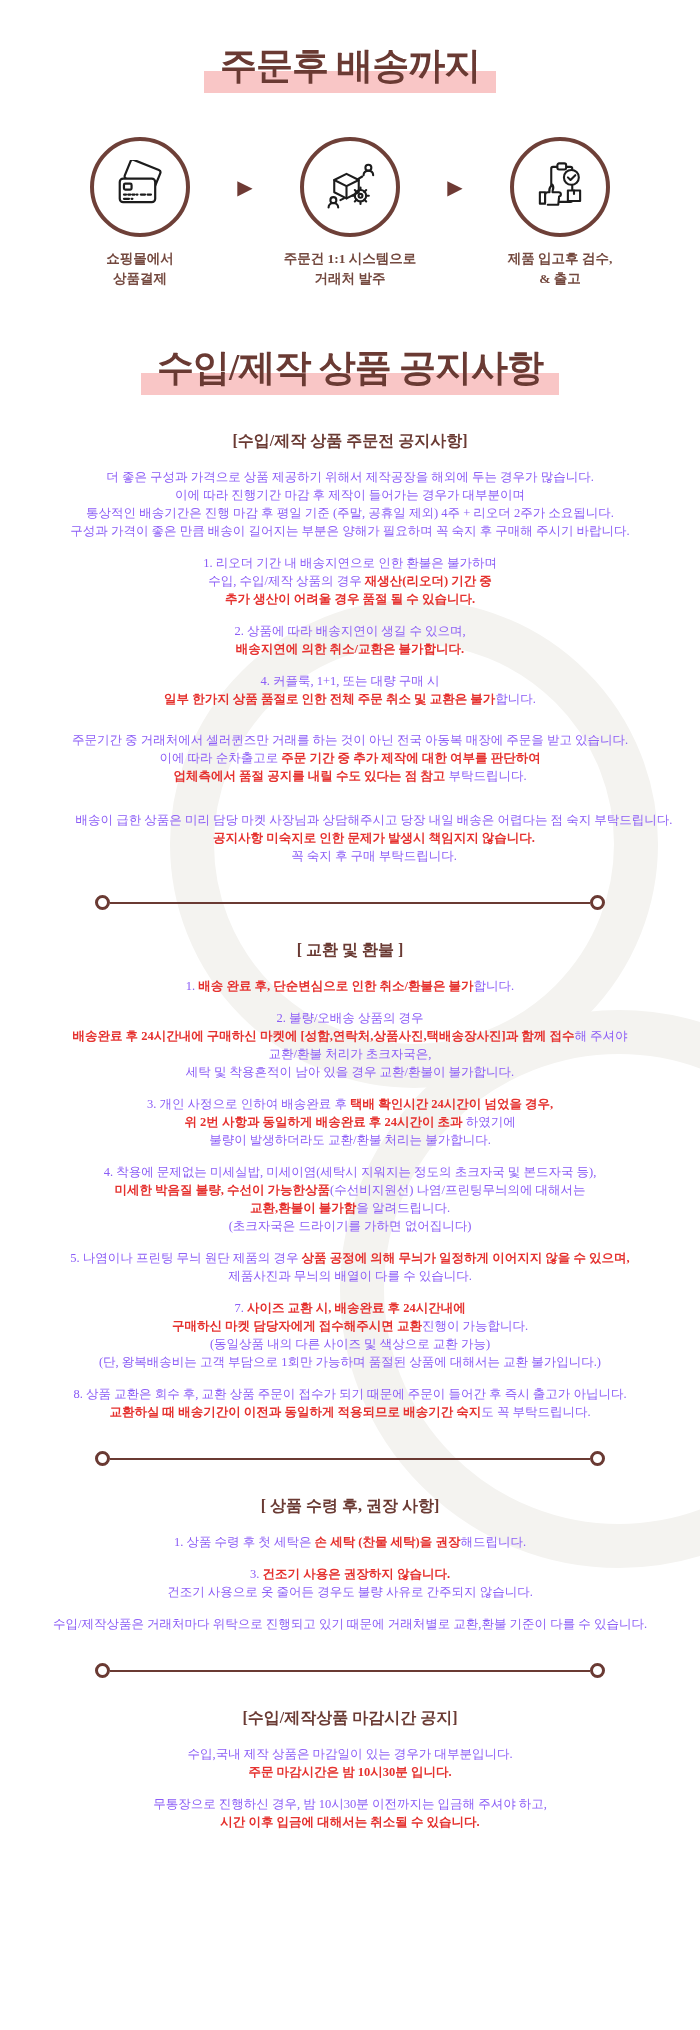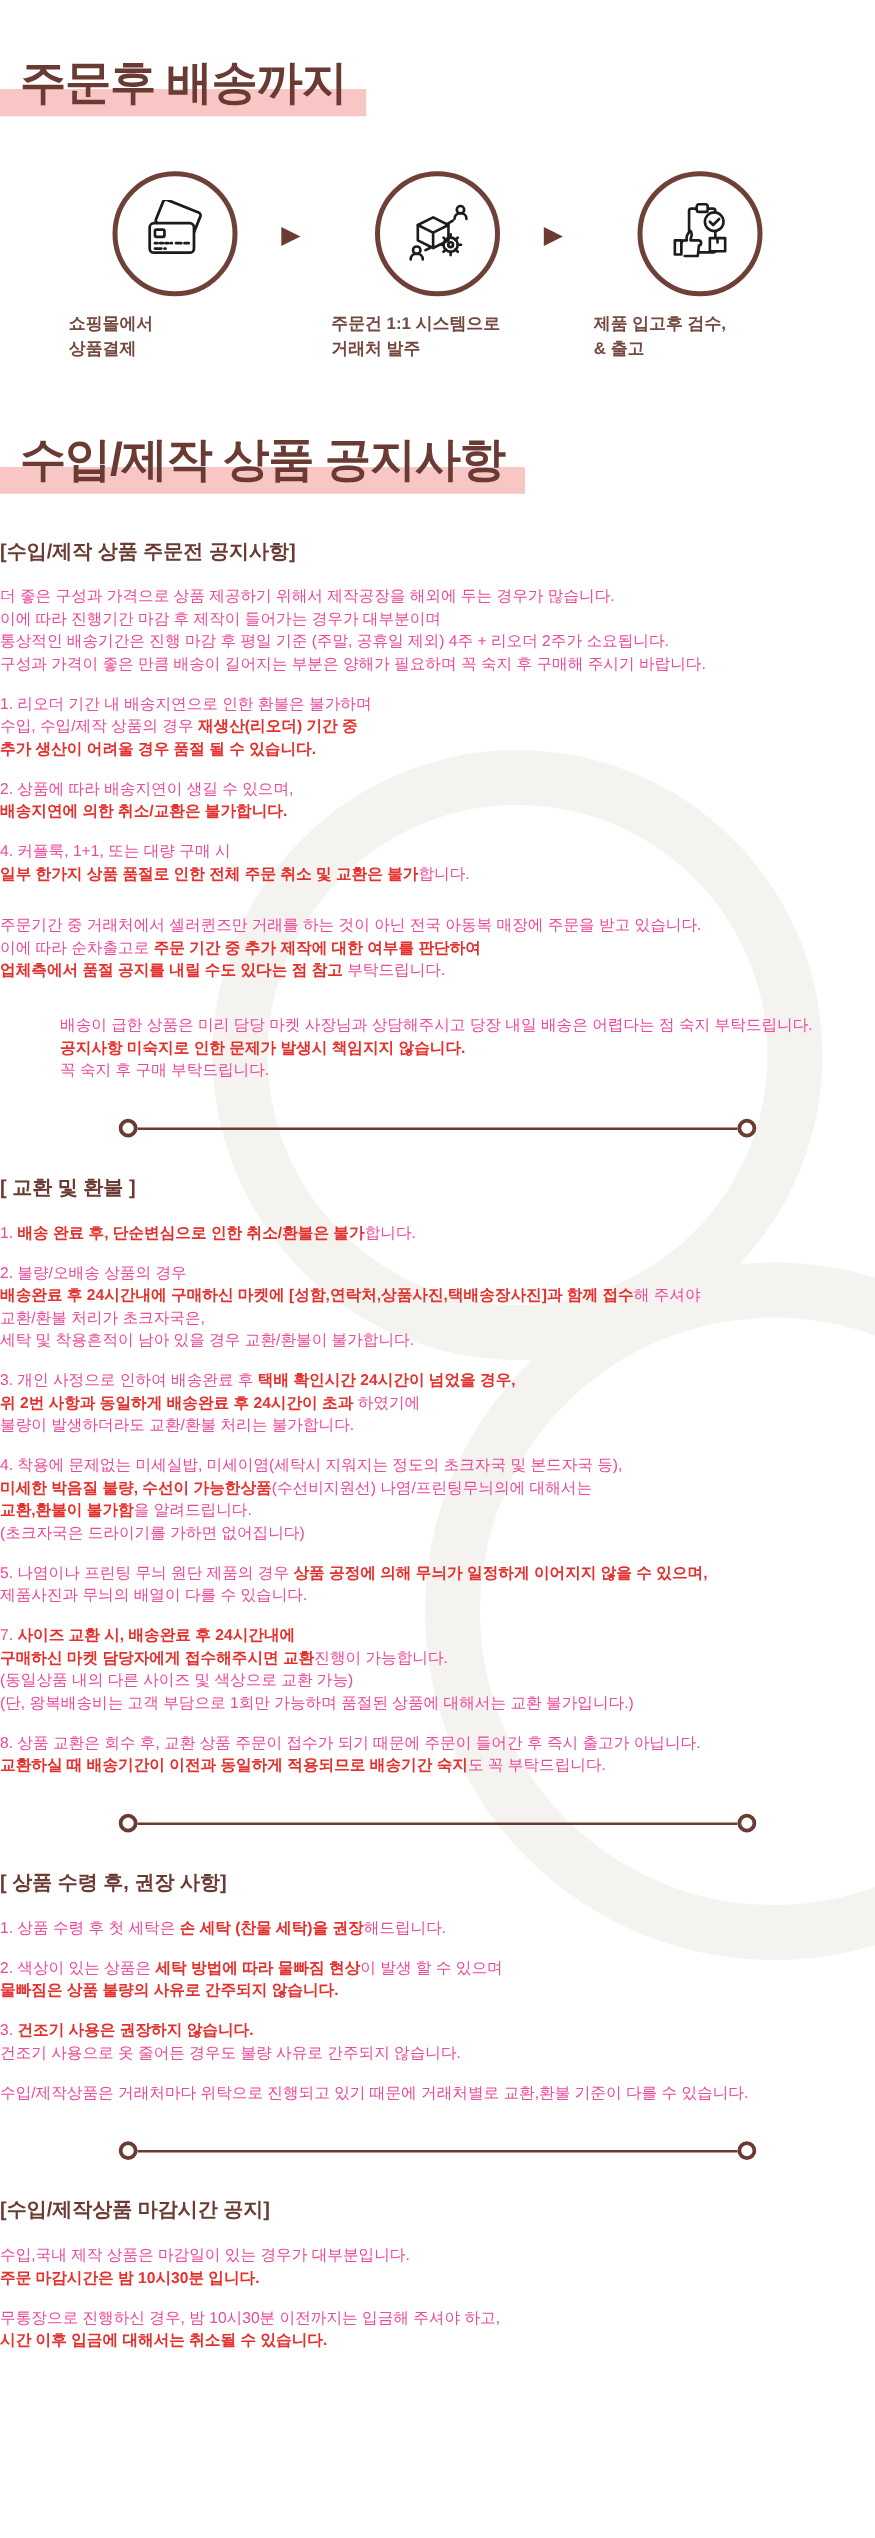--- a/index.html
+++ b/index.html
@@ -1,38 +1,38 @@
 <!DOCTYPE html>
 <html><head>
 <meta charset="utf-8">
 <style>
   html,body{margin:0;padding:0;background:#ffffff;}
   body{width:700px;height:2030px;overflow:hidden;font-family:"Liberation Sans","DejaVu Sans",sans-serif;}
-  .page{position:relative;width:700px;height:1684px;margin:0 auto;z-index:1;}
+  .page{position:relative;width:700px;height:1684px;margin:0 auto;text-align:center;z-index:1;font-family:Liberation Serif, serif;}
   .wm{position:absolute;border-radius:50%;border:44px solid #f4f3f0;z-index:0;}
   .wm1{top:600px;left:170px;width:400px;height:400px;}
   .wm2{top:1010px;left:340px;width:470px;height:470px;}
   .content{position:relative;z-index:2;}
   .big-title{margin:0;}
   .t1{padding-top:46px;}
   .t2{margin-top:60px;}
   .hl{display:inline-block;font-size:37px;font-weight:800;letter-spacing:-1px;color:#6a3a33;
       background:linear-gradient(180deg, rgba(0,0,0,0) 54%, #f9c6c6 54%);
       padding:0 16px 7px;line-height:1.08;}
   .process{display:flex;justify-content:center;align-items:flex-start;margin-top:44px;}
   .step{width:170px;}
   .circle{width:92px;height:92px;border:4px solid #6e4038;border-radius:50%;margin:0 auto;
           display:flex;align-items:center;justify-content:center;background:#fff;}
   .step-label{margin-top:12px;color:#74493f;font-size:13.5px;line-height:1.45;font-weight:600;}
   .flow-arrow{color:#6e3a34;font-size:20px;margin-top:38px;width:40px;flex:0 0 auto;}
   .sections{margin-top:36px;}
   .sec-heading{font-size:16px;font-weight:700;color:#6a3a33;margin:0 0 16px;}
   .block{font-size:12.5px;line-height:18px;color:#555452;margin:0 0 14px;}
   .red{color:#e5312e;font-weight:700;}
-  .txt{color:#ec4899;}
+  .txt{color:#8b5cf6;}
   .divider{display:flex;align-items:center;width:510px;margin:30px auto;}
   .dot{width:9px;height:9px;border:3px solid #6a3a33;border-radius:50%;background:#fff;flex:0 0 auto;}
   .dline{flex:1;height:2px;background:#6a3a33;}
 </style>
 </head>
 <body>
 
 <div class="page">
   <div class="wm wm1"></div>
   <div class="wm wm2"></div>
@@ -135,21 +135,20 @@
         <p class="block"><span class="txt">5. 나염이나 프린팅 무늬 원단 제품의 경우 </span><span class="red">상품 공정에 의해 무늬가 일정하게 이어지지 않을 수 있으며,</span><br><span class="txt">제품사진과 무늬의 배열이 다를 수 있습니다.</span></p>
         <p class="block"><span class="txt">7. </span><span class="red">사이즈 교환 시, 배송완료 후 24시간내에</span><br><span class="red">구매하신 마켓 담당자에게 접수해주시면 교환</span><span class="txt">진행이 가능합니다.</span><br><span class="txt">(동일상품 내의 다른 사이즈 및 색상으로 교환 가능)</span><br><span class="txt">(단, 왕복배송비는 고객 부담으로 1회만 가능하며 품절된 상품에 대해서는 교환 불가입니다.)</span></p>
         <p class="block"><span class="txt">8. 상품 교환은 회수 후, 교환 상품 주문이 접수가 되기 때문에 주문이 들어간 후 즉시 출고가 아닙니다.</span><br><span class="red">교환하실 때 배송기간이 이전과 동일하게 적용되므로 배송기간 숙지</span><span class="txt">도 꼭 부탁드립니다.</span></p>
         <div class="divider">
           <span class="dot"></span>
           <span class="dline"></span>
           <span class="dot"></span>
         </div>
         <div class="sec-heading">[ 상품 수령 후, 권장 사항]</div>
         <p class="block"><span class="txt">1. 상품 수령 후 첫 세탁은 </span><span class="red">손 세탁 (찬물 세탁)을 권장</span><span class="txt">해드립니다.</span></p>
-        <p class="block"><span class="txt">2. 색상이 있는 상품은 </span><span class="red">세탁 방법에 따라 물빠짐 현상</span><span class="txt">이 발생 할 수 있으며</span><br><span class="red">물빠짐은 상품 불량의 사유로 간주되지 않습니다.</span></p>
         <p class="block"><span class="txt">3. </span><span class="red">건조기 사용은 권장하지 않습니다.</span><br><span class="txt">건조기 사용으로 옷 줄어든 경우도 불량 사유로 간주되지 않습니다.</span></p>
         <p class="block" style="margin-top: 8px;"><span class="txt">수입/제작상품은 거래처마다 위탁으로 진행되고 있기 때문에 거래처별로 교환,환불 기준이 다를 수 있습니다.</span></p>
         <div class="divider">
           <span class="dot"></span>
           <span class="dline"></span>
           <span class="dot"></span>
         </div>
         <div class="sec-heading">[수입/제작상품 마감시간 공지]</div>
         <p class="block"><span class="txt">수입,국내 제작 상품은 마감일이 있는 경우가 대부분입니다.</span><br><span class="red">주문 마감시간은 밤 10시30분 입니다.</span></p>
         <p class="block"><span class="txt">무통장으로 진행하신 경우, 밤 10시30분 이전까지는 입금해 주셔야 하고,</span><br><span class="red">시간 이후 입금에 대해서는 취소될 수 있습니다.</span></p>

